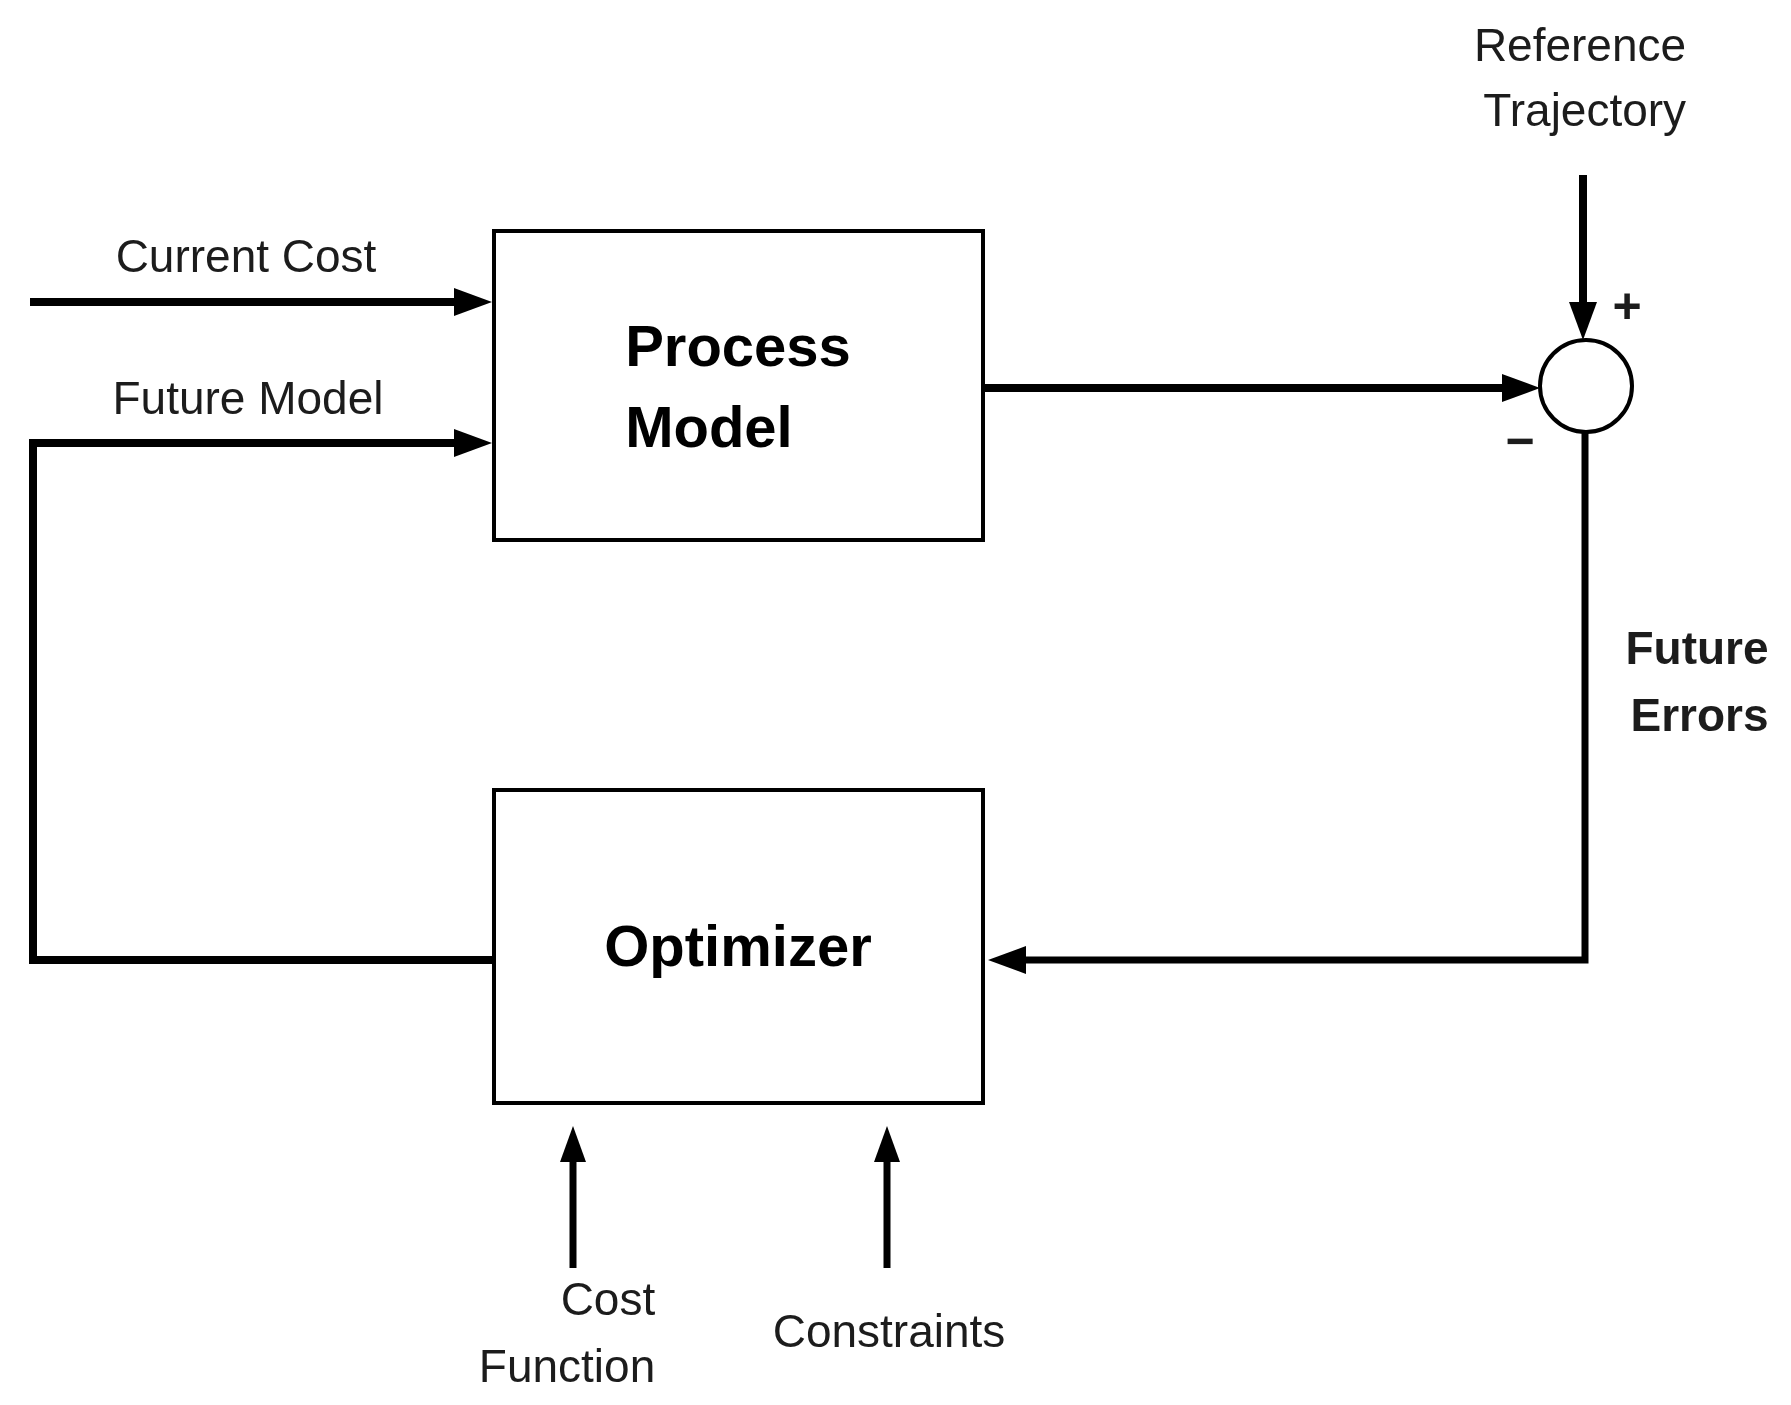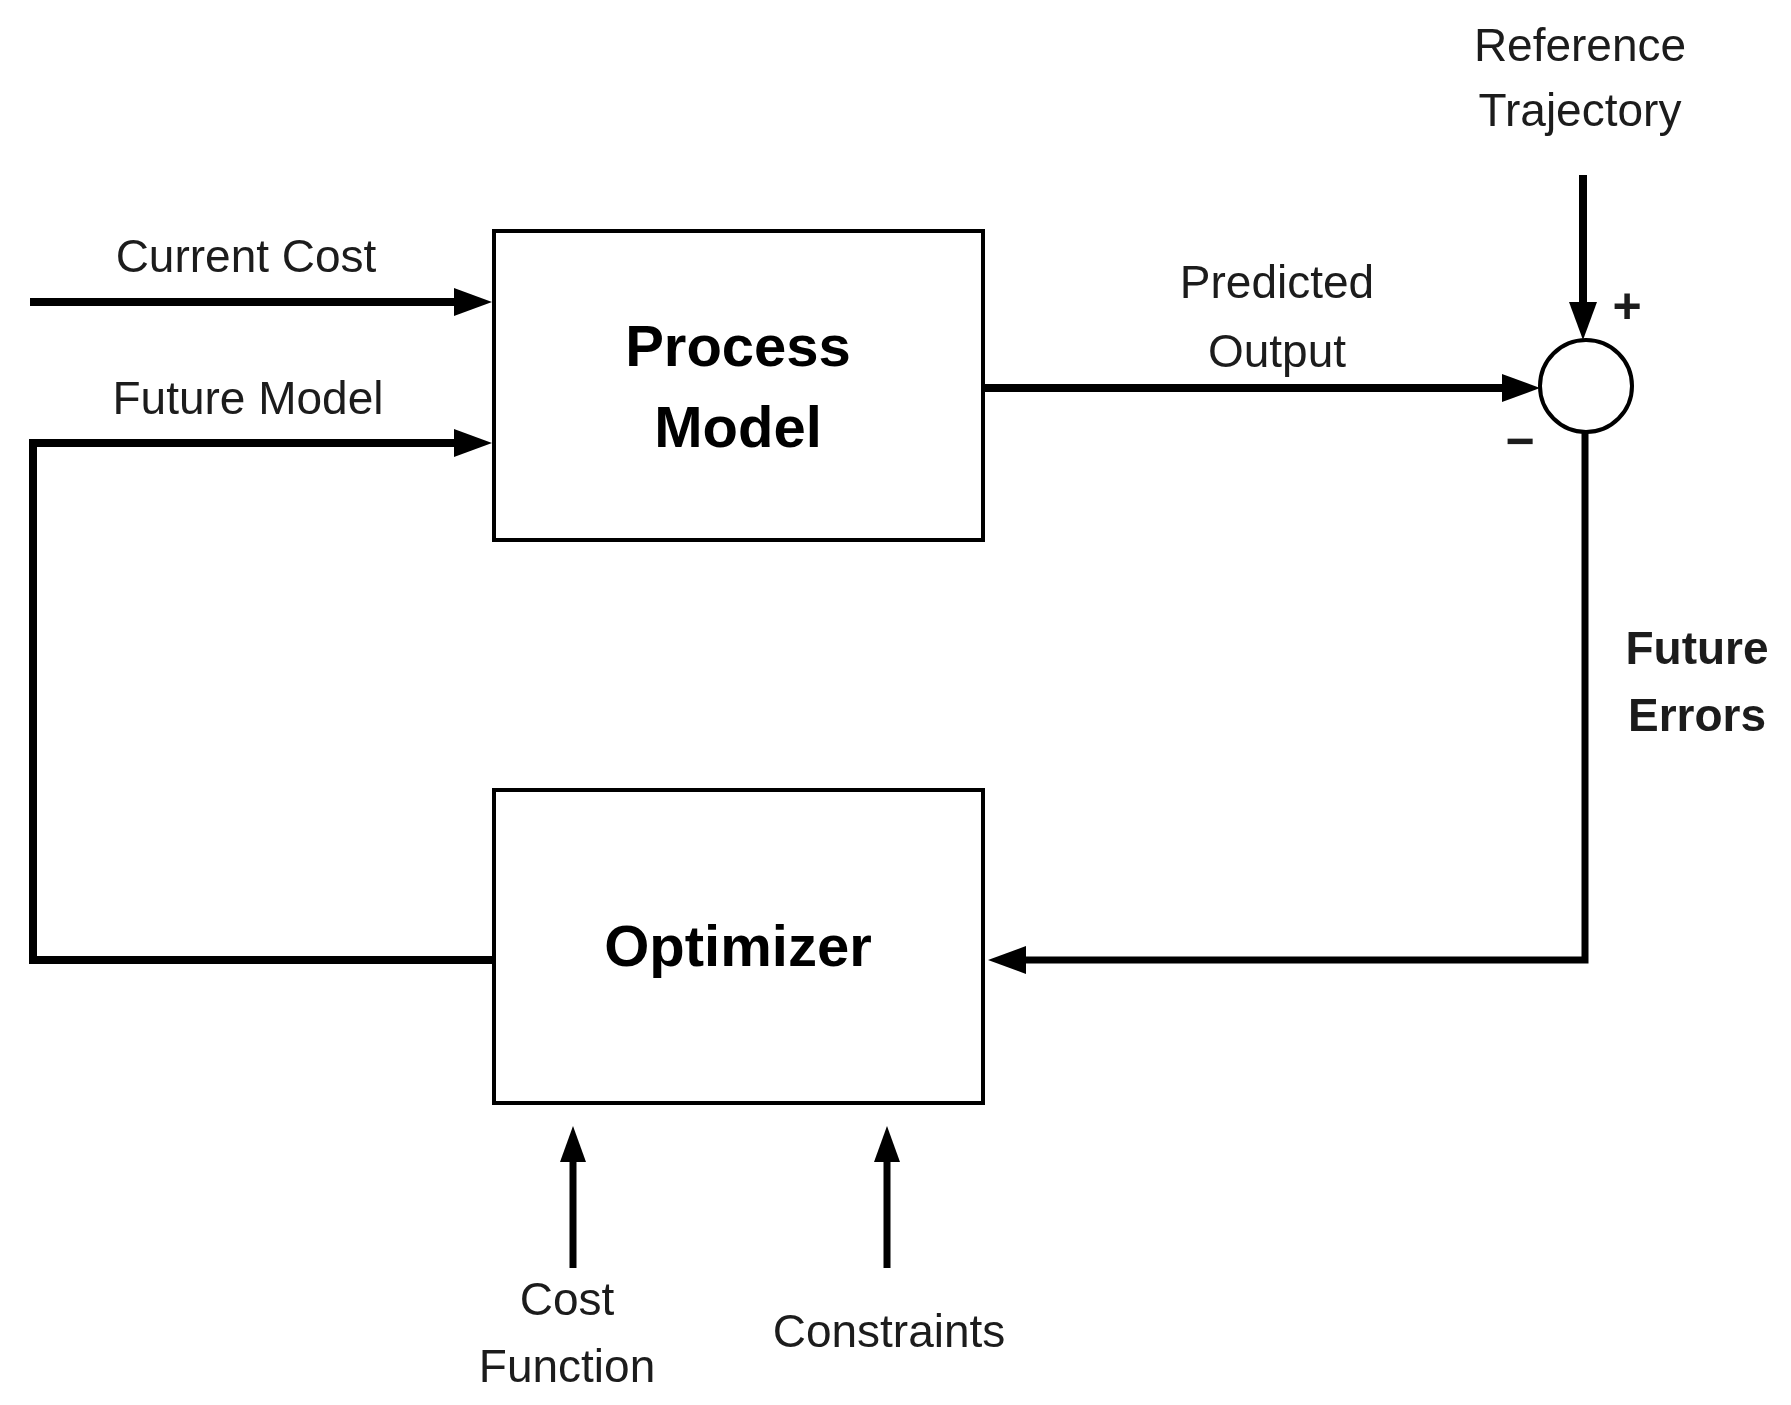--- a/index.html
+++ b/index.html
@@ -22,31 +22,31 @@
   .flow{stroke:var(--stroke);fill:none;}
   .flow.w8{stroke-width:8;}
   .flow.w7{stroke-width:7;}
   .head{fill:var(--stroke);stroke:none;}
   .label{
     position:absolute;
     transform:translate(-50%,-50%);
     color:var(--label-text);
     font-size:46px;
     line-height:1.45;
-    text-align:center;
+    text-align:right;
     white-space:pre-line;
   }
   .box-title{
     position:absolute;
     transform:translate(-50%,-50%);
     color:var(--title-text);
     font-size:58px;
     font-weight:bold;
     line-height:1.4;
-    text-align:center;
+    text-align:left;
     white-space:pre-line;
   }
   .sign{
     position:absolute;
     transform:translate(-50%,-50%);
     color:var(--label-text);
     font-size:50px;
     font-weight:600;
     line-height:1;
   }
@@ -99,22 +99,20 @@
       <polygon class="head" points="887,1126 874,1162 900,1162"></polygon>
     </g>
   </svg>
 
   <div class="box-title" style="left:738px;top:386px;">Process
 Model</div>
   <div class="box-title" style="left:738px;top:946px;">Optimizer</div>
 
   <div class="label" style="left:246px;top:256px;">Current Cost</div>
   <div class="label" style="left:248px;top:398px;">Future Model</div>
-  <div class="label" style="left:1277px;top:317px;line-height:1.5;">Predicted
-Output</div>
   <div class="label" style="left:1580px;top:78px;line-height:1.42;">Reference
 Trajectory</div>
   <div class="label" style="left:1697px;top:682px;font-weight:bold;">Future
 Errors</div>
   <div class="label" style="left:567px;top:1333px;">Cost
 Function</div>
   <div class="label" style="left:889px;top:1331px;">Constraints</div>
 
   <div class="sign" style="left:1627px;top:306px;">+</div>
   <div class="sign" style="left:1520px;top:441px;">−</div>

